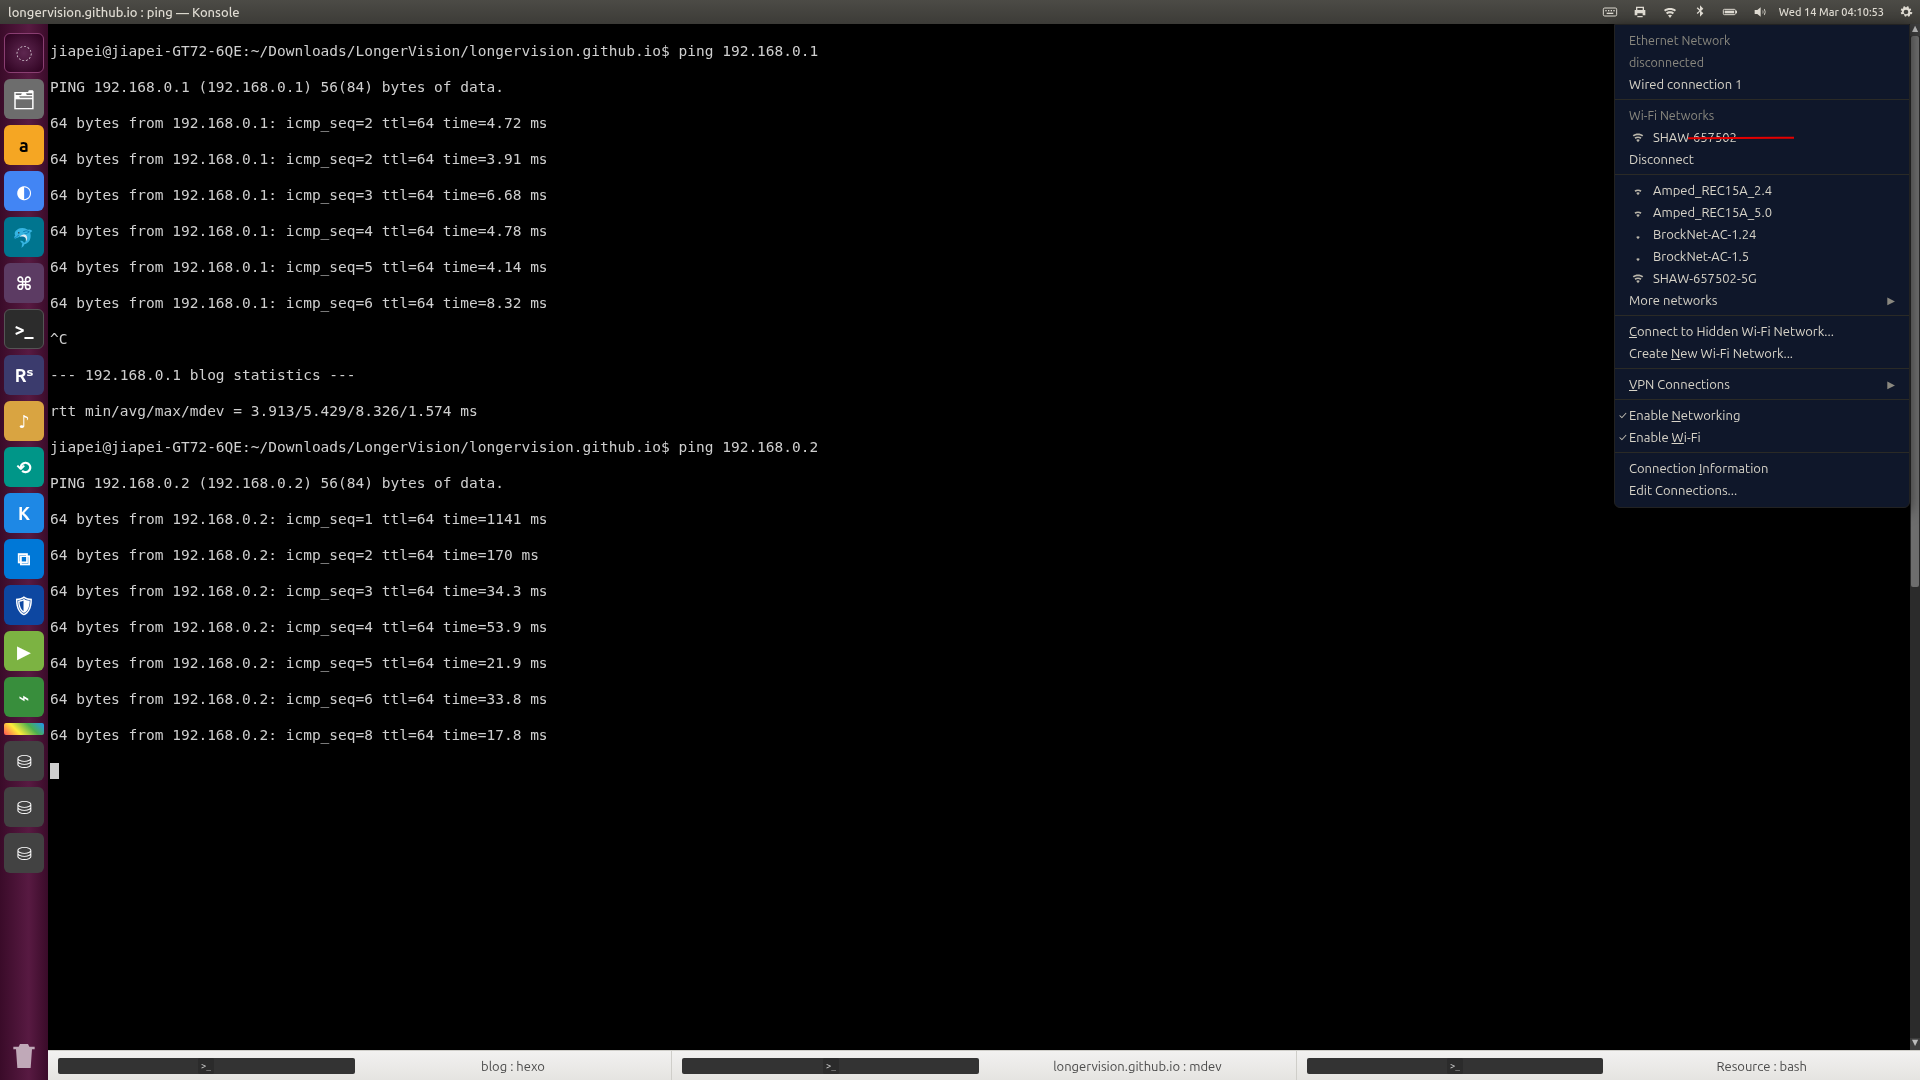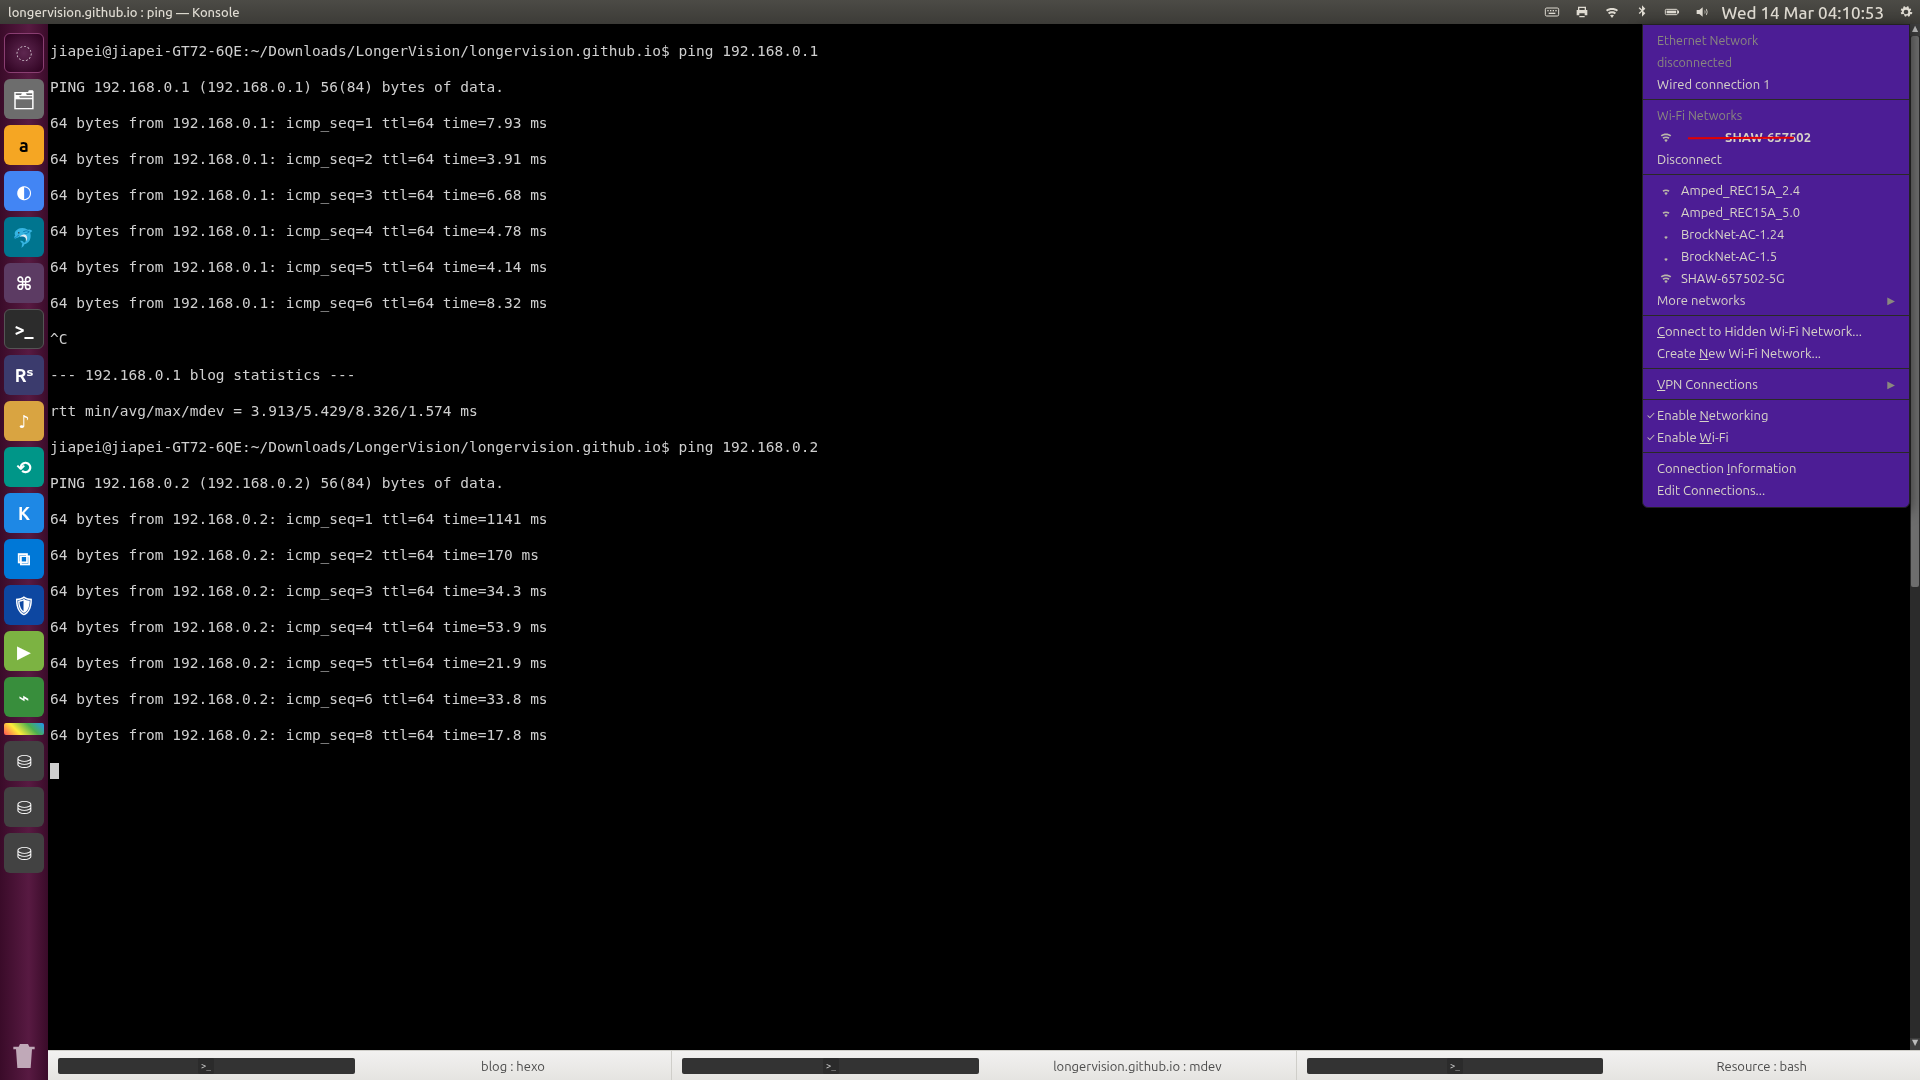--- a/index.html
+++ b/index.html
@@ -3,21 +3,21 @@
 <meta charset="utf-8">
 <style>
   * { margin:0; padding:0; box-sizing:border-box; }
   html,body { width:1920px; height:1080px; overflow:hidden; font-family:"Ubuntu", "DejaVu Sans", sans-serif; background:#000; color:#d0d0d0; }
   
   .top-panel { position:absolute; top:0; left:0; right:0; height:24px; background:linear-gradient(to bottom,#4c4b46,#3c3b37); color:#dfdbd2; display:flex; align-items:center; font-size:13px; font-weight:500; z-index:50; }
   .top-title { padding:0 8px; flex:0 0 auto; }
   .top-panel .spacer { flex:1; }
   .indicator { padding:0 7px; display:flex; align-items:center; height:100%; cursor:pointer; }
   .indicator svg { width:16px; height:16px; fill:#dfdbd2; }
-  .datetime { padding:0 8px 0 4px; font-size:17px; font-weight:500; }
+  .datetime { padding:0 8px 0 4px; font-size:11px; font-weight:500; }
   .gear-ind svg { width:14px; height:14px; }
   
   .launcher { position:absolute; top:24px; bottom:0; left:0; width:48px; background:linear-gradient(to right,#3a0b29,#581a42 60%,#3a0b29); z-index:40; display:flex; flex-direction:column; align-items:center; padding-top:6px; }
   .launch-tile { width:40px; height:40px; border-radius:6px; margin:3px 0; display:flex; align-items:center; justify-content:center; font-size:18px; color:#fff; font-weight:bold; cursor:pointer; }
   .launch-tile.dash { background:radial-gradient(circle at center,#5e2750,#2c001e); border:1px solid #8a3e72; }
   .launch-tile.folder { background:#6d6d6d; }
   .launch-tile.amazon { background:#f5a623; color:#000; }
   .launch-tile.chromium { background:#4285f4; }
   .launch-tile.mysql { background:#00758f; }
   .launch-tile.kwork { background:#5c3b63; }
@@ -37,27 +37,27 @@
   
   .terminal { position:absolute; top:24px; left:48px; right:0; bottom:30px; background:#000; color:#cfcfcf; font-family:"DejaVu Sans Mono","Ubuntu Mono",monospace; font-size:14.5px; line-height:18px; white-space:pre; padding:0 2px; overflow:hidden; }
   .terminal .cursor { display:inline-block; width:9px; height:16px; background:#cfcfcf; vertical-align:text-bottom; }
   
   .scrollbar { position:absolute; top:24px; right:0; bottom:30px; width:10px; background:#2b2b2b; z-index:41; }
   .scrollbar .arrow { height:12px; background:#3d3d3d; font-size:8px; text-align:center; color:#bbb; }
   .scrollbar .track { position:absolute; top:12px; bottom:12px; left:0; right:0; }
   .scrollbar .thumb { position:absolute; left:1px; right:1px; top:0; height:55%; background:#6d6d6d; border-radius:2px; }
   .scrollbar .arrow.bottom { position:absolute; bottom:0; left:0; right:0; }
   
-  .net-menu { position:absolute; top:24px; right:10px; width:268px; background:#4c1d95; color:#d7d3c8; font-size:13px; border:1px solid #222; border-radius:0 0 6px 6px; box-shadow:0 4px 14px rgba(0,0,0,.6); z-index:60; padding:4px 0 6px; }
+  .net-menu { position:absolute; top:24px; right:10px; width:296px; background:#0f172a; color:#d7d3c8; font-size:13px; border:1px solid #222; border-radius:0 0 6px 6px; box-shadow:0 4px 14px rgba(0,0,0,.6); z-index:60; padding:4px 0 6px; }
   .net-menu .row { display:flex; align-items:center; padding:4px 14px; min-height:22px; cursor:pointer; white-space:nowrap; }
   .net-menu .row.header { color:#8a887f; cursor:default; font-size:12.5px; }
   .net-menu .row.more .chev { margin-left:auto; font-size:10px; color:#8a887f; }
   .net-menu .row .sig { width:18px; display:inline-flex; justify-content:center; margin-right:6px; }
   .net-menu .row .sig svg { width:14px; height:14px; fill:#b9b5a9; }
-  .net-menu .row.connected { font-weight:700;gap:44px; }
+  .net-menu .row.connected { font-weight:400; }
   .net-menu .row.check::before { content:"✓"; position:absolute; left:4px; font-size:11px; color:#c8c4b8; }
   .net-menu .row.check { position:relative; }
   .net-menu hr { border:none; border-top:1px solid #2a2a26; margin:4px 0; }
   .accel { text-decoration:underline; }
   
   .underline-annot { position:absolute; border-top:2px solid #e40000; height:0; z-index:61; transform:rotate(-0.3deg); }
   .underline-annot::after { content:""; position:absolute; right:-2px; top:-4px; border-left:6px solid #e40000; border-top:4px solid transparent; border-bottom:4px solid transparent; display:none; }
   
   .taskbar { position:absolute; left:48px; right:0; bottom:0; height:30px; background:linear-gradient(to bottom,#f2f1f0,#e5e4e1); display:flex; align-items:stretch; font-size:13px; color:#4c4c4c; z-index:45; border-top:1px solid #cfcec9; }
   .taskbar .task { flex:1; display:flex; align-items:center; padding:0 10px; border-right:1px solid #cfcec9; cursor:pointer; }
@@ -142,21 +142,21 @@
         <path d="M6 7h12l-1 14H7L6 7zm3-4h6l1 2h4v2H4V5h4l1-2z"></path>
       </svg>
   </div>
 </div>
 
 <div class="terminal">
 <span>jiapei@jiapei-GT72-6QE:~/Downloads/LongerVision/longervision.github.io$ ping 192.168.0.1
 </span>
 <span>PING 192.168.0.1 (192.168.0.1) 56(84) bytes of data.
 </span>
-<span>64 bytes from 192.168.0.1: icmp_seq=1 ttl=64 time=7.93 ms
+<span>64 bytes from 192.168.0.1: icmp_seq=2 ttl=64 time=4.72 ms
 </span>
 <span>64 bytes from 192.168.0.1: icmp_seq=2 ttl=64 time=3.91 ms
 </span>
 <span>64 bytes from 192.168.0.1: icmp_seq=3 ttl=64 time=6.68 ms
 </span>
 <span>64 bytes from 192.168.0.1: icmp_seq=4 ttl=64 time=4.78 ms
 </span>
 <span>64 bytes from 192.168.0.1: icmp_seq=5 ttl=64 time=4.14 ms
 </span>
 <span>64 bytes from 192.168.0.1: icmp_seq=6 ttl=64 time=8.32 ms

